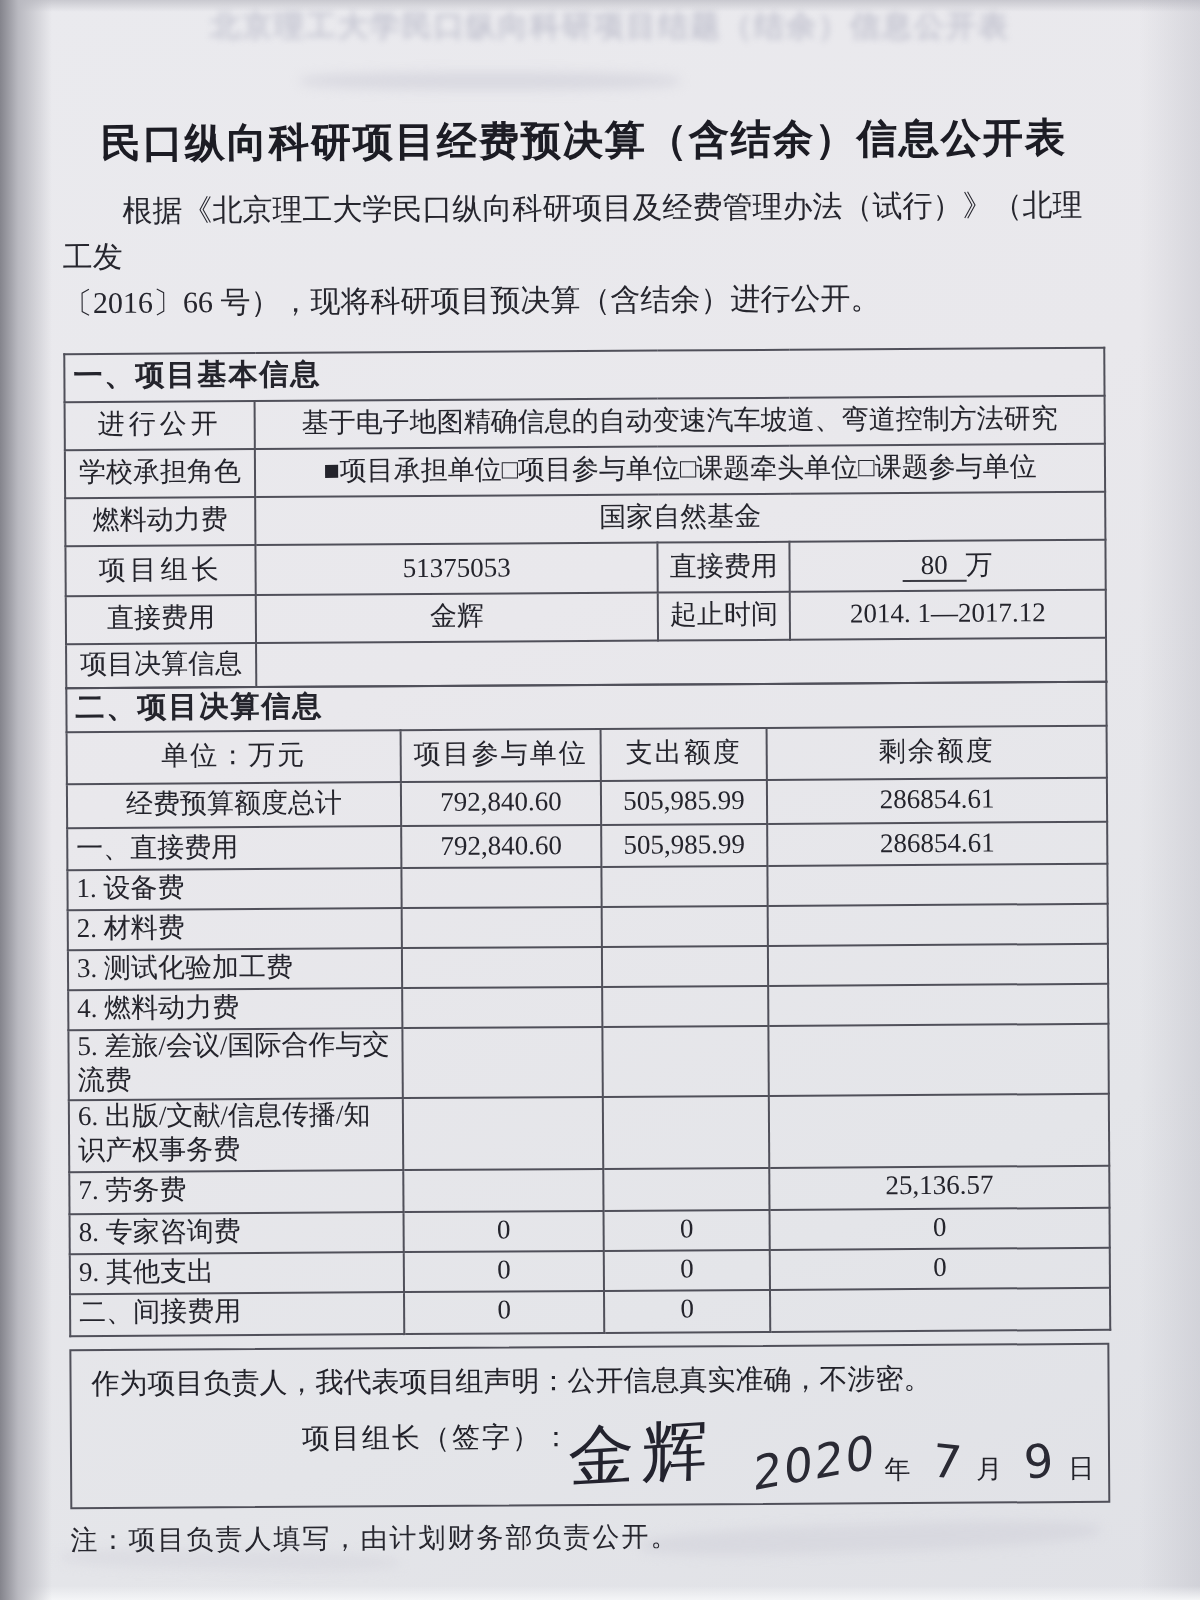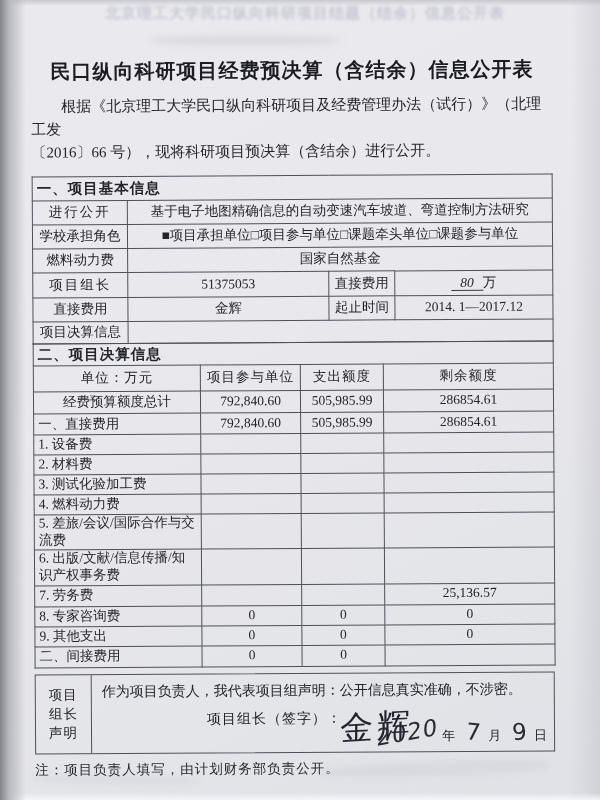--- a/index.html
+++ b/index.html
@@ -37,21 +37,21 @@
   table{border-collapse:collapse;table-layout:fixed;width:520px;}
   td{border:1px solid #50505a;font-size:13.5px;line-height:1.25;padding:0 3px;
      overflow:hidden;color:#24242c;}
   .sec-row td{font-family:"Liberation Sans","DejaVu Sans",sans-serif;font-weight:bold;
      font-size:14.5px;text-align:left;padding-left:4px;letter-spacing:1px;}
   .lbl{text-align:center;letter-spacing:2px;}
   .ctr{text-align:center;}
   .lft{text-align:left;padding-left:4px;}
   .num{text-align:center;font-family:"Liberation Serif","DejaVu Serif",serif;}
   .hdr{text-align:center;letter-spacing:1px;}
-  .u80{border-bottom:1px solid #3a3a42;padding:0 9px;font-style:italic;}
+  .u80{border-bottom:1px solid #3a3a42;padding:0 9px;}
   #t2{margin-top:-1px;}
 
   .decl{margin-top:6px;display:flex;border:1px solid #50505a;height:80px;width:520px;box-sizing:border-box;}
   .decl-label{width:55px;border-right:1px solid #50505a;display:flex;flex-direction:column;
      justify-content:center;align-items:center;font-size:13.5px;line-height:19px;letter-spacing:1px;}
   .decl-body{flex:1;position:relative;font-size:14px;}
   .decl-text{margin:8px 10px 0 10px;}
   .sign-label{position:absolute;left:115px;bottom:24px;font-size:14px;letter-spacing:1px;}
   .signature{position:absolute;left:248px;bottom:2px;font-size:33px;color:#23232e;
      font-family:"DejaVu Sans",sans-serif;transform:rotate(-3deg) skewX(-4deg);letter-spacing:4px;}
@@ -211,25 +211,20 @@
     <tr style="height:21px">
       <td class="lft">二、间接费用</td>
       <td class="num">0</td>
       <td class="num">0</td>
       <td class="num"></td>
     </tr>
   </tbody>
     </table>
 
   <div class="decl">
-    <div class="decl-label">
-      <span>项目</span>
-      <span>组长</span>
-      <span>声明</span>
-    </div>
     <div class="decl-body">
       <div class="decl-text">作为项目负责人，我代表项目组声明：公开信息真实准确，不涉密。</div>
       <div class="sign-label">项目组长（签字）：</div>
       <div class="signature">金辉</div>
       <div class="date">
         <span class="hw hw-y">2020</span><span>年</span>
         <span class="hw hw-m">7</span><span>月</span>
         <span class="hw hw-d">9</span><span>日</span>
       </div>
     </div>

